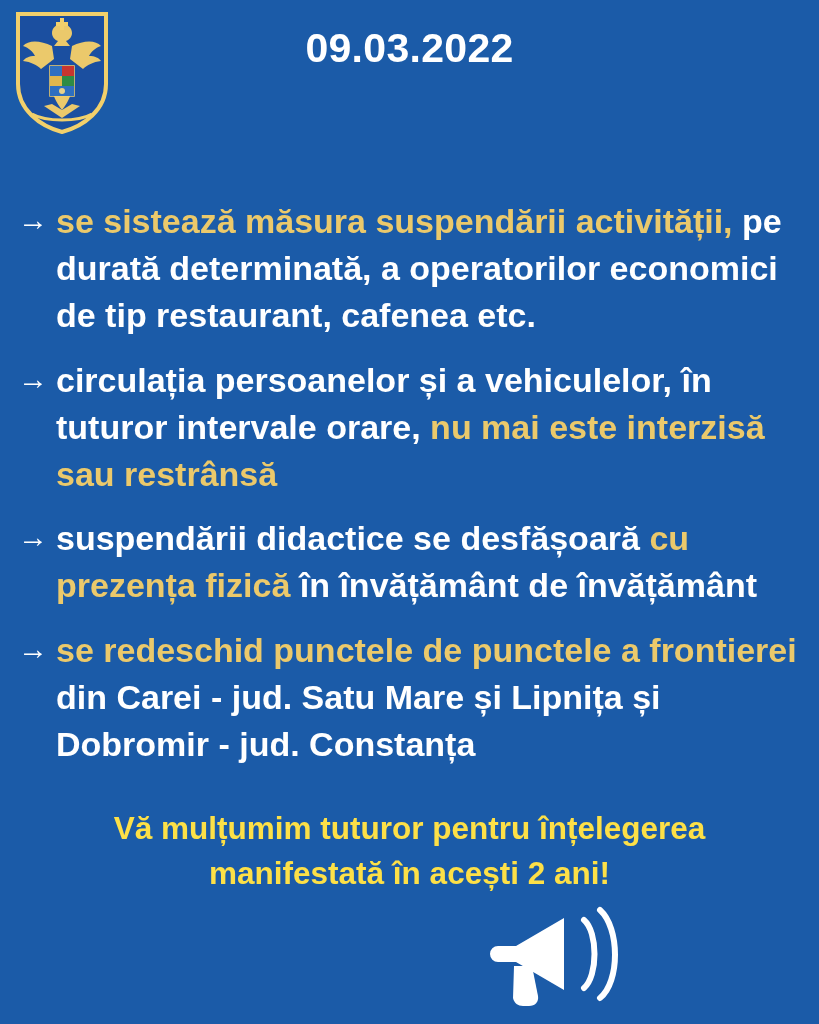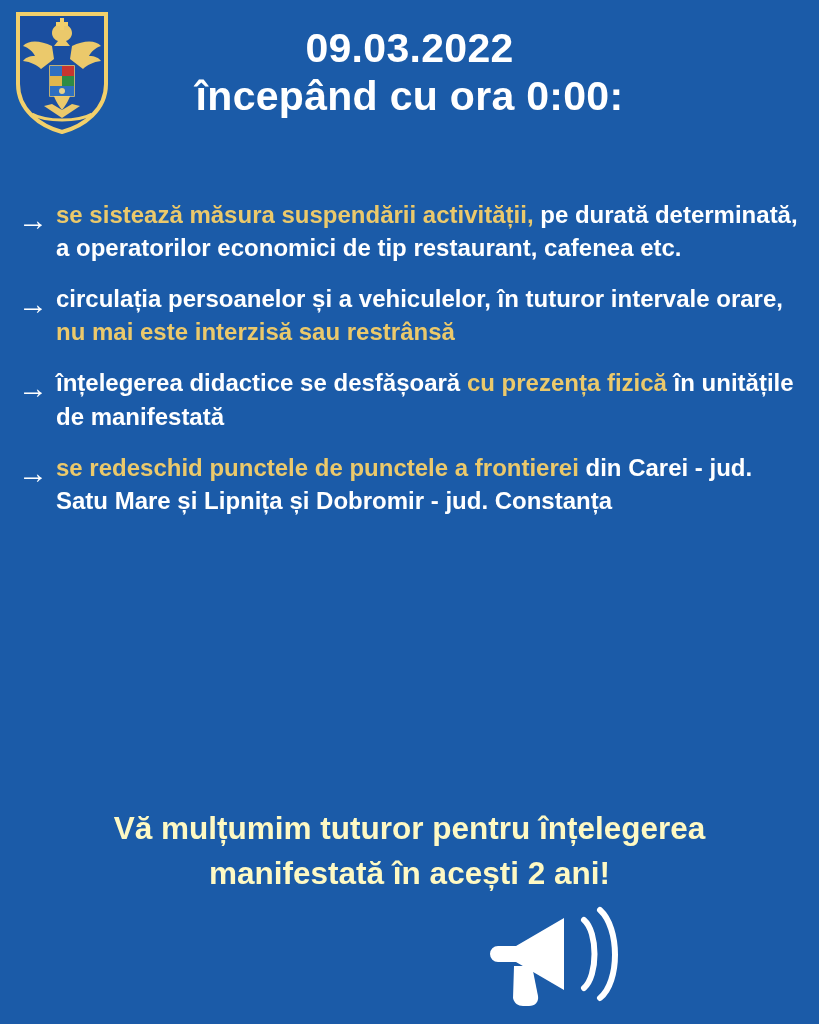--- a/index.html
+++ b/index.html
@@ -60,38 +60,38 @@
     flex: 0 0 auto;
     width: 38px;
     font-size: 30px;
     line-height: 44px;
     color: #ffffff;
     text-align: left;
     font-weight: normal;
   }
   .text {
     flex: 1 1 auto;
-    font-size: 24px;
+    font-size: 34px;
     font-weight: bold;
     line-height: 1.38;
     color: #ffffff;
   }
   .hl { color: #EBC96B; }
 
   
   .thanks {
     position: absolute;
     left: 0;
     top: 806px;
     width: 819px;
     text-align: center;
     font-size: 31.5px;
     font-weight: bold;
     line-height: 1.42;
-    color: #fef9c3;
+    color: #fde047;
     padding: 0 32px;
   }
 
   
   .hashtag {
     position: absolute;
     left: 0;
     top: 935px;
     width: 819px;
     text-align: center;
@@ -140,21 +140,20 @@
       </g>
 
       <path d="M46 8 h4 v4 h4 v4 h-4 v4 h-4 v-4 h-4 v-4 h4 z" fill="#F2D06B"></path>
 
       <path d="M18 104 C32 112 64 112 78 104" fill="none" stroke="#F2D06B" stroke-width="3"></path>
     </svg>
   </div>
 
   <div class="header">
     <div class="line">09.03.2022</div>
-    <div class="line">începând cu ora 0:00:</div>
   </div>
 
   <div class="list">
 
     <div class="item">
       <div class="arrow">→</div>
       <div class="text">
         <span class="hl">se sistează măsura suspendării activității,</span><span> pe durată determinată, a operatorilor economici de tip restaurant, cafenea etc.</span>
       </div>
     </div>
@@ -162,21 +161,21 @@
     <div class="item">
       <div class="arrow">→</div>
       <div class="text">
         <span>circulația persoanelor și a vehiculelor, în tuturor intervale orare, </span><span class="hl">nu mai este interzisă sau restrânsă</span>
       </div>
     </div>
 
     <div class="item">
       <div class="arrow">→</div>
       <div class="text">
-        <span>înțelegerea didactice se desfășoară </span><span class="hl">cu prezența fizică</span><span> în unitățile de manifestată</span>
+        <span>suspendării didactice se desfășoară </span><span class="hl">cu prezența fizică</span><span> în învățământ de învățământ</span>
       </div>
     </div>
 
     <div class="item">
       <div class="arrow">→</div>
       <div class="text">
         <span class="hl">se redeschid punctele de punctele a frontierei</span><span> din Carei - jud. Satu Mare și Lipnița și Dobromir - jud. Constanța</span>
       </div>
     </div>
 

